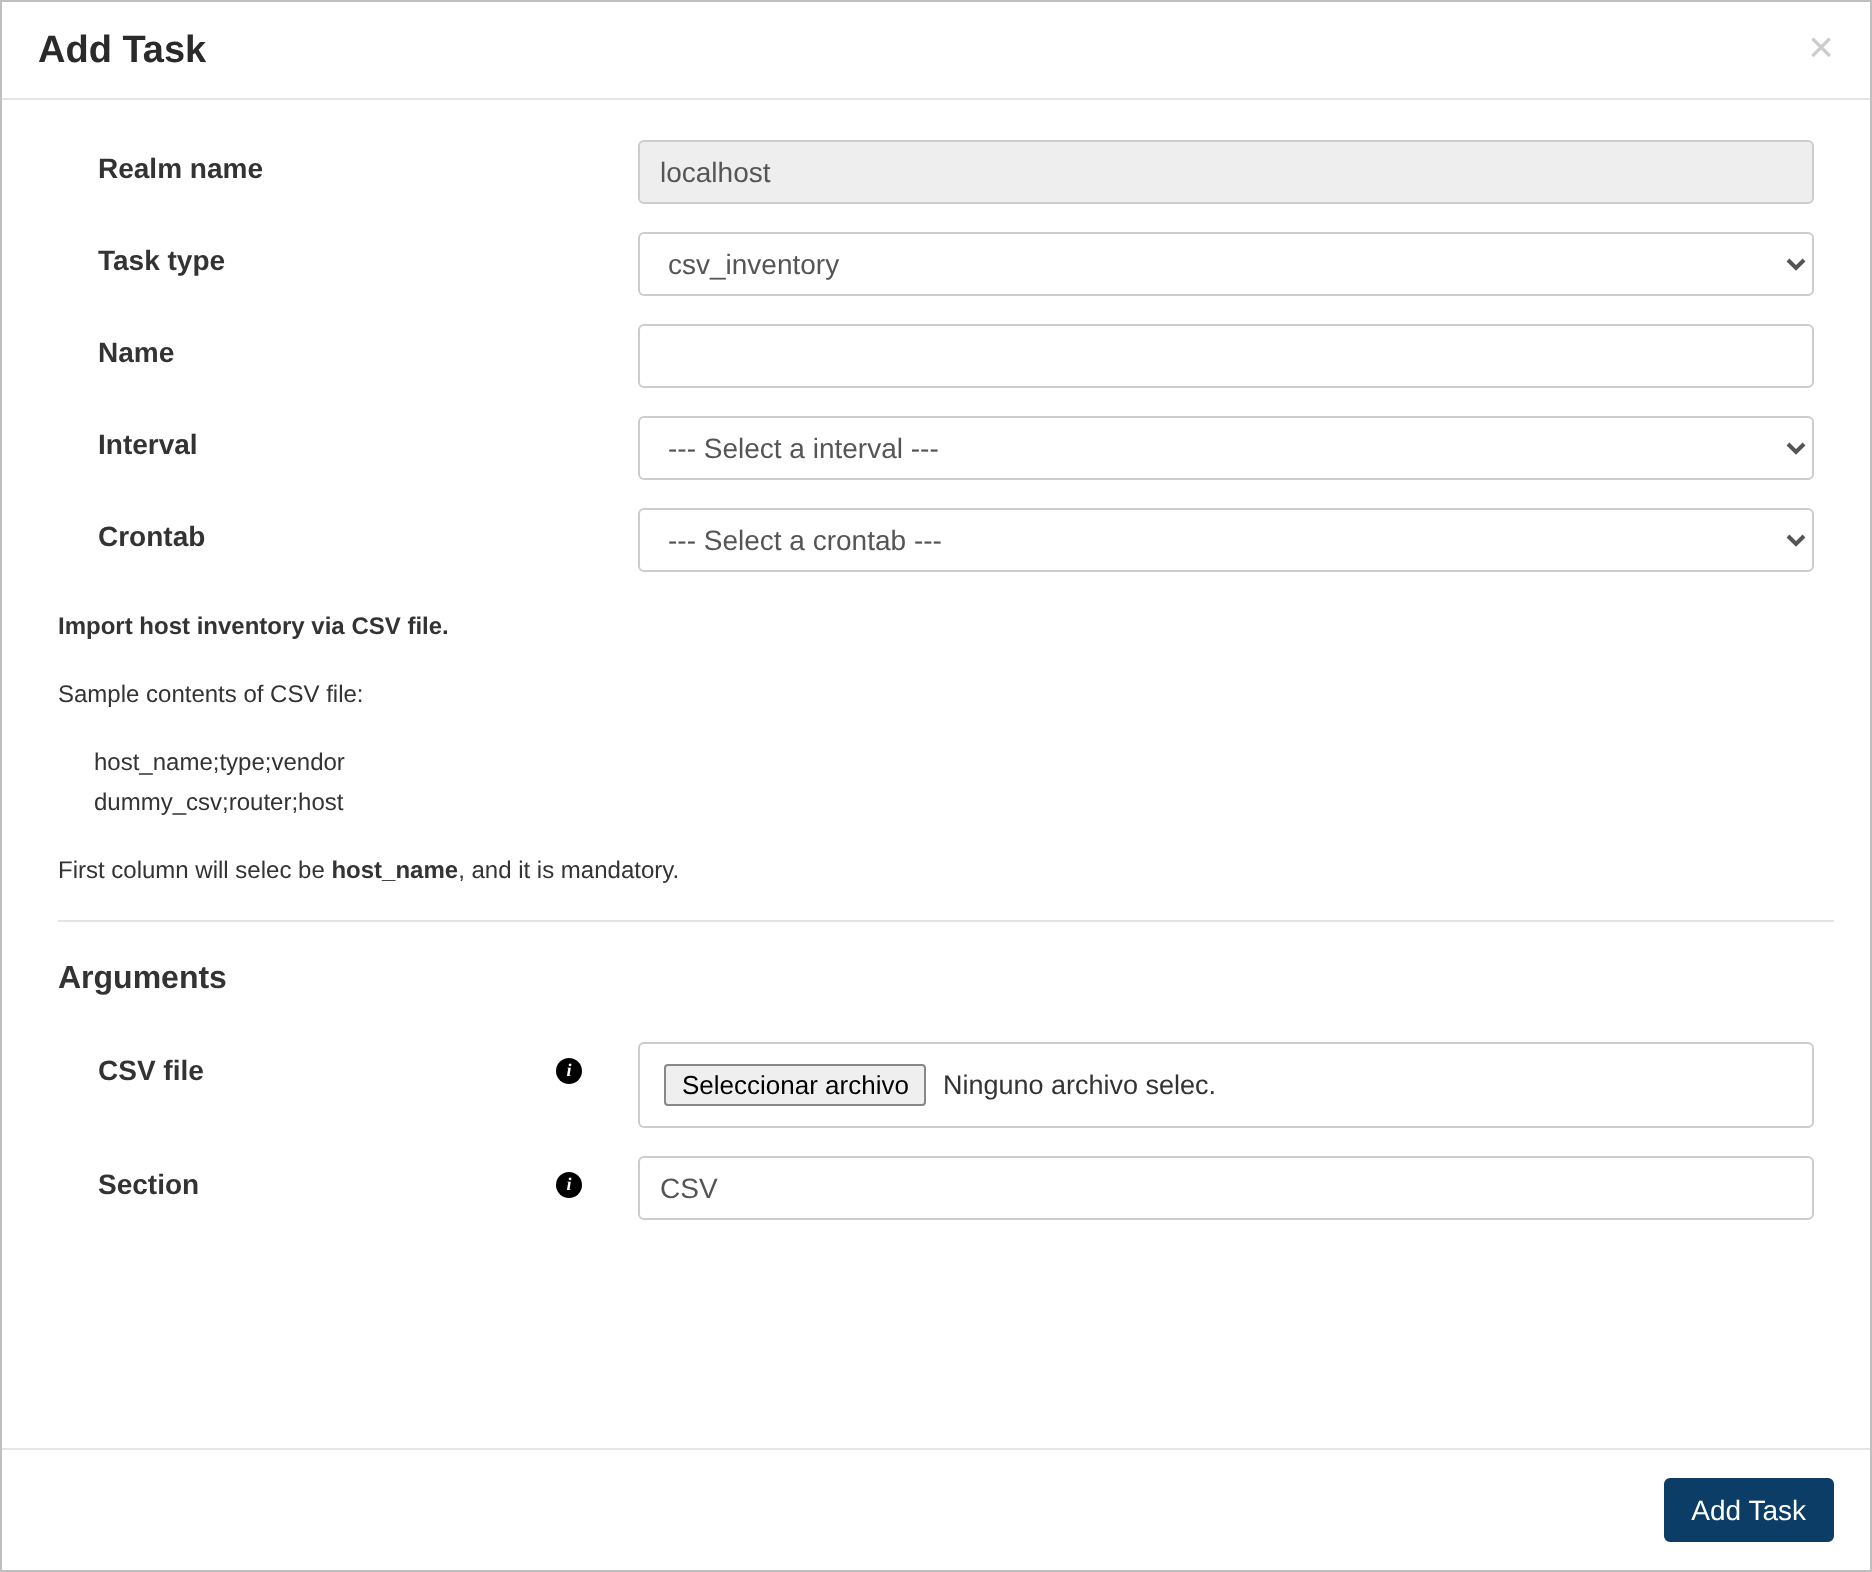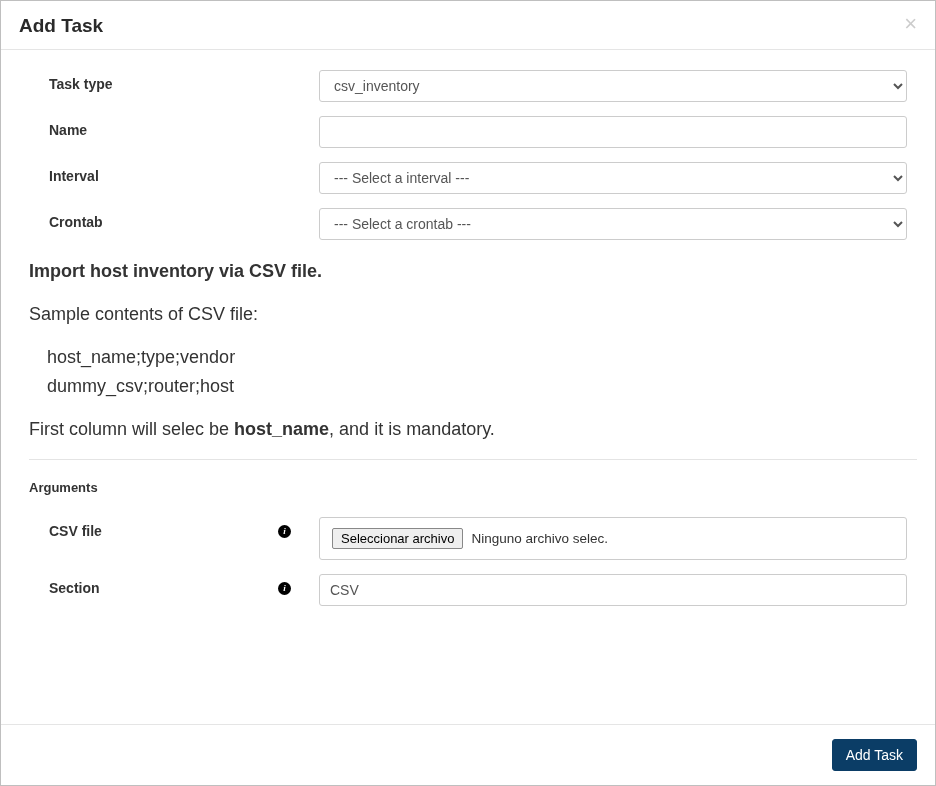--- a/index.html
+++ b/index.html
@@ -98,34 +98,34 @@
     background: #eeeeee;
     color: #555;
   }
   select {
     appearance: auto;
     color: #555;
   }
   .desc-block {
     margin-top: 18px;
     margin-bottom: 8px;
-    font-size: 18px;
+    font-size: 12px;
     color: #333;
     line-height: 1.5;
   }
   .desc-block .bold { font-weight: 600; }
   .desc-block p { margin: 0 0 16px 0; }
   .desc-block .mono { margin: 0 0 2px 18px; }
   hr.sep {
     border: none;
     border-top: 1px solid #e4e4e4;
     margin: 16px 0 20px 0;
   }
   .section-title {
-    font-size: 13px;
+    font-size: 16px;
     font-weight: 600;
     margin: 0 0 22px 0;
   }
   .info-icon {
     display: inline-flex;
     width: 13px; height: 13px;
     border-radius: 50%;
     background: #000;
     color: #fff;
     align-items: center;
@@ -167,20 +167,26 @@
 
 <div class="modal">
 
   <div class="modal-header">
     <div class="modal-title">Add Task</div>
     <button class="close-x">×</button>
   </div>
 
   <div class="modal-body">
 
+    <div class="form-row">
+      <div class="lbl">Realm name</div>
+      <div class="ctl">
+        <input type="text" readonly="" class="ro" value="localhost" style="">
+      </div>
+    </div>
 
     <div class="form-row">
       <div class="lbl">Task type</div>
       <div class="ctl">
         <select>
           <option selected="">csv_inventory</option>
         </select>
       </div>
     </div>
 

